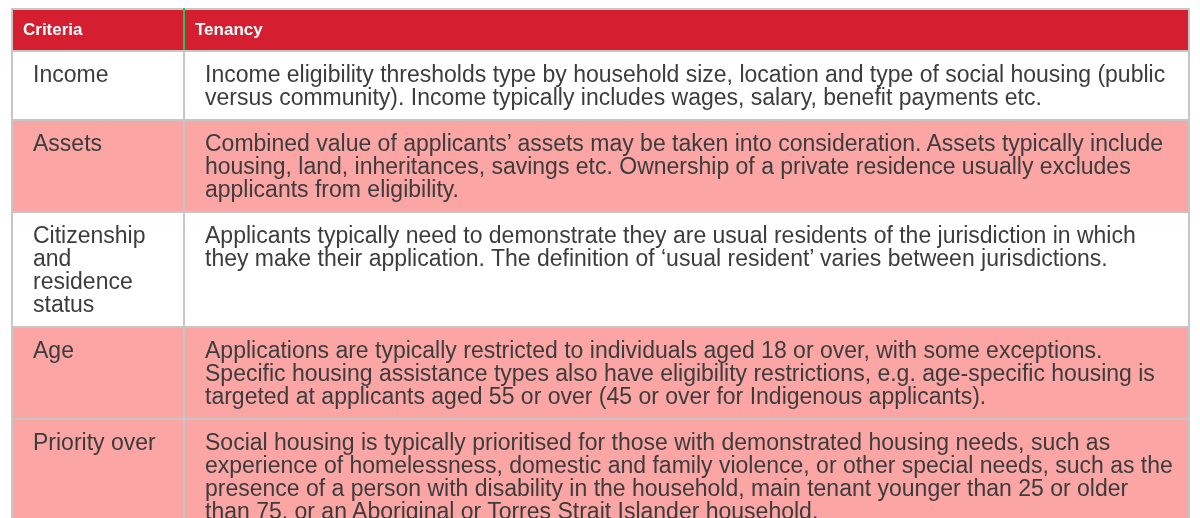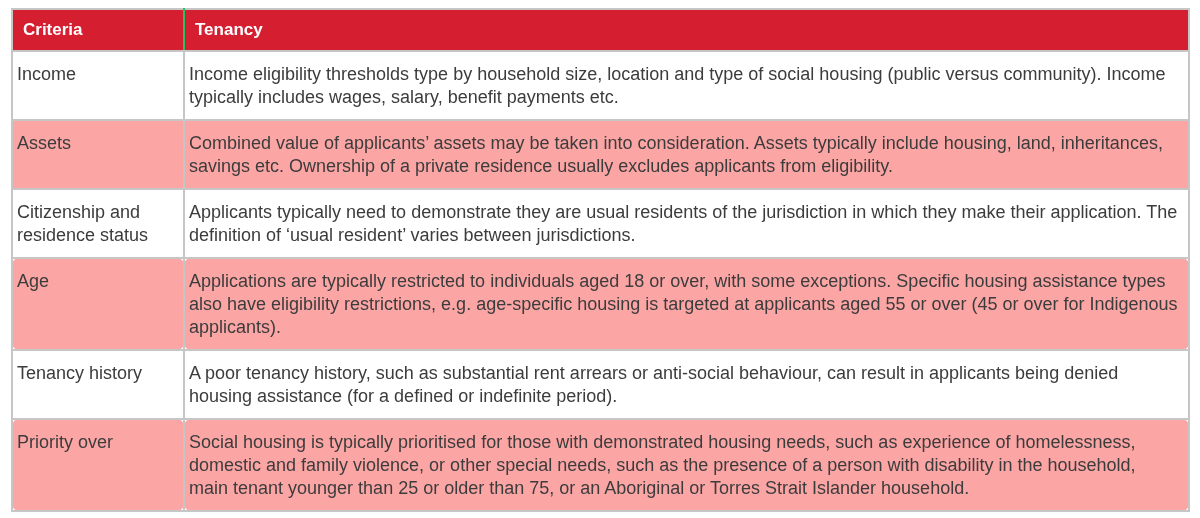--- a/index.html
+++ b/index.html
@@ -35,33 +35,33 @@
       font-size: 17px;
       text-align: left;
       height: 40px;
       padding: 0 10px;
       border-right: 2px solid #22c55e;
       border-bottom: 2px solid #c6c6c6;
       vertical-align: middle;
     }
     thead th:last-child { border-right: none; }
     tbody td {
-      font-size: 18px;
+      font-size: 23px;
       line-height: 23px;
-      padding: 11px 10px 10px 4px;
+      padding: 11px 10px 10px 20px;
       vertical-align: top;
       border-right: 2px solid #c6c6c6;
       border-bottom: 2px solid #c6c6c6;
       color: #3c3c3c;
     }
     tbody td:last-child { border-right: none; }
     tbody tr.row-white td { background: #ffffff; }
     tbody tr.row-gray td { background: #fca5a5; }
     tbody tr.h67 td { height: 44px; }
-    tbody tr.h90 td { height: 68px; border-radius: 7px; }
+    tbody tr.h90 td { height: 68px; }
   </style>
 </head>
 <body>
 
 <div class="table-wrap">
   <table>
     <colgroup>
       <col class="c1">
       <col class="c2">
     </colgroup>
@@ -81,23 +81,19 @@
         <td>Combined value of applicants’ assets may be taken into consideration. Assets typically include housing, land, inheritances, savings etc. Ownership of a private residence usually excludes applicants from eligibility.</td>
       </tr>
       <tr class="row-white h67">
         <td>Citizenship and residence status</td>
         <td>Applicants typically need to demonstrate they are usual residents of the jurisdiction in which they make their application. The definition of ‘usual resident’ varies between jurisdictions.</td>
       </tr>
       <tr class="row-gray h90">
         <td>Age</td>
         <td>Applications are typically restricted to individuals aged 18 or over, with some exceptions. Specific housing assistance types also have eligibility restrictions, e.g. age-specific housing is targeted at applicants aged 55 or over (45 or over for Indigenous applicants).</td>
       </tr>
-      <tr class="row-white h67">
-        <td>Tenancy history</td>
-        <td>A poor tenancy history, such as substantial rent arrears or anti-social behaviour, can result in applicants being denied housing assistance (for a defined or indefinite period).</td>
-      </tr>
       <tr class="row-gray h90">
         <td>Priority over</td>
         <td>Social housing is typically prioritised for those with demonstrated housing needs, such as experience of homelessness, domestic and family violence, or other special needs, such as the presence of a person with disability in the household, main tenant younger than 25 or older than 75, or an Aboriginal or Torres Strait Islander household.</td>
       </tr>
     </tbody>
   </table>
 </div>
 
 </body></html>

